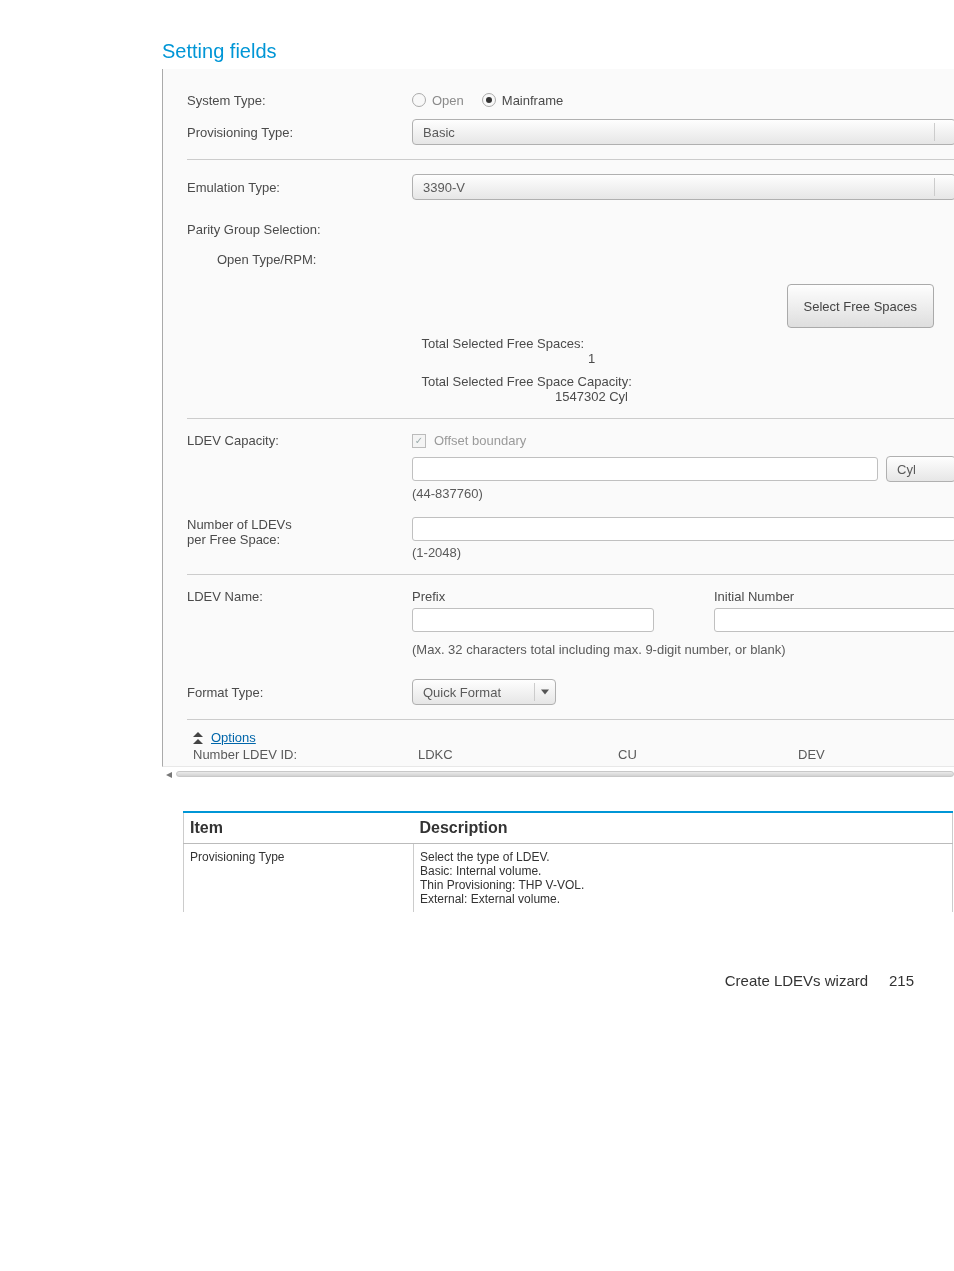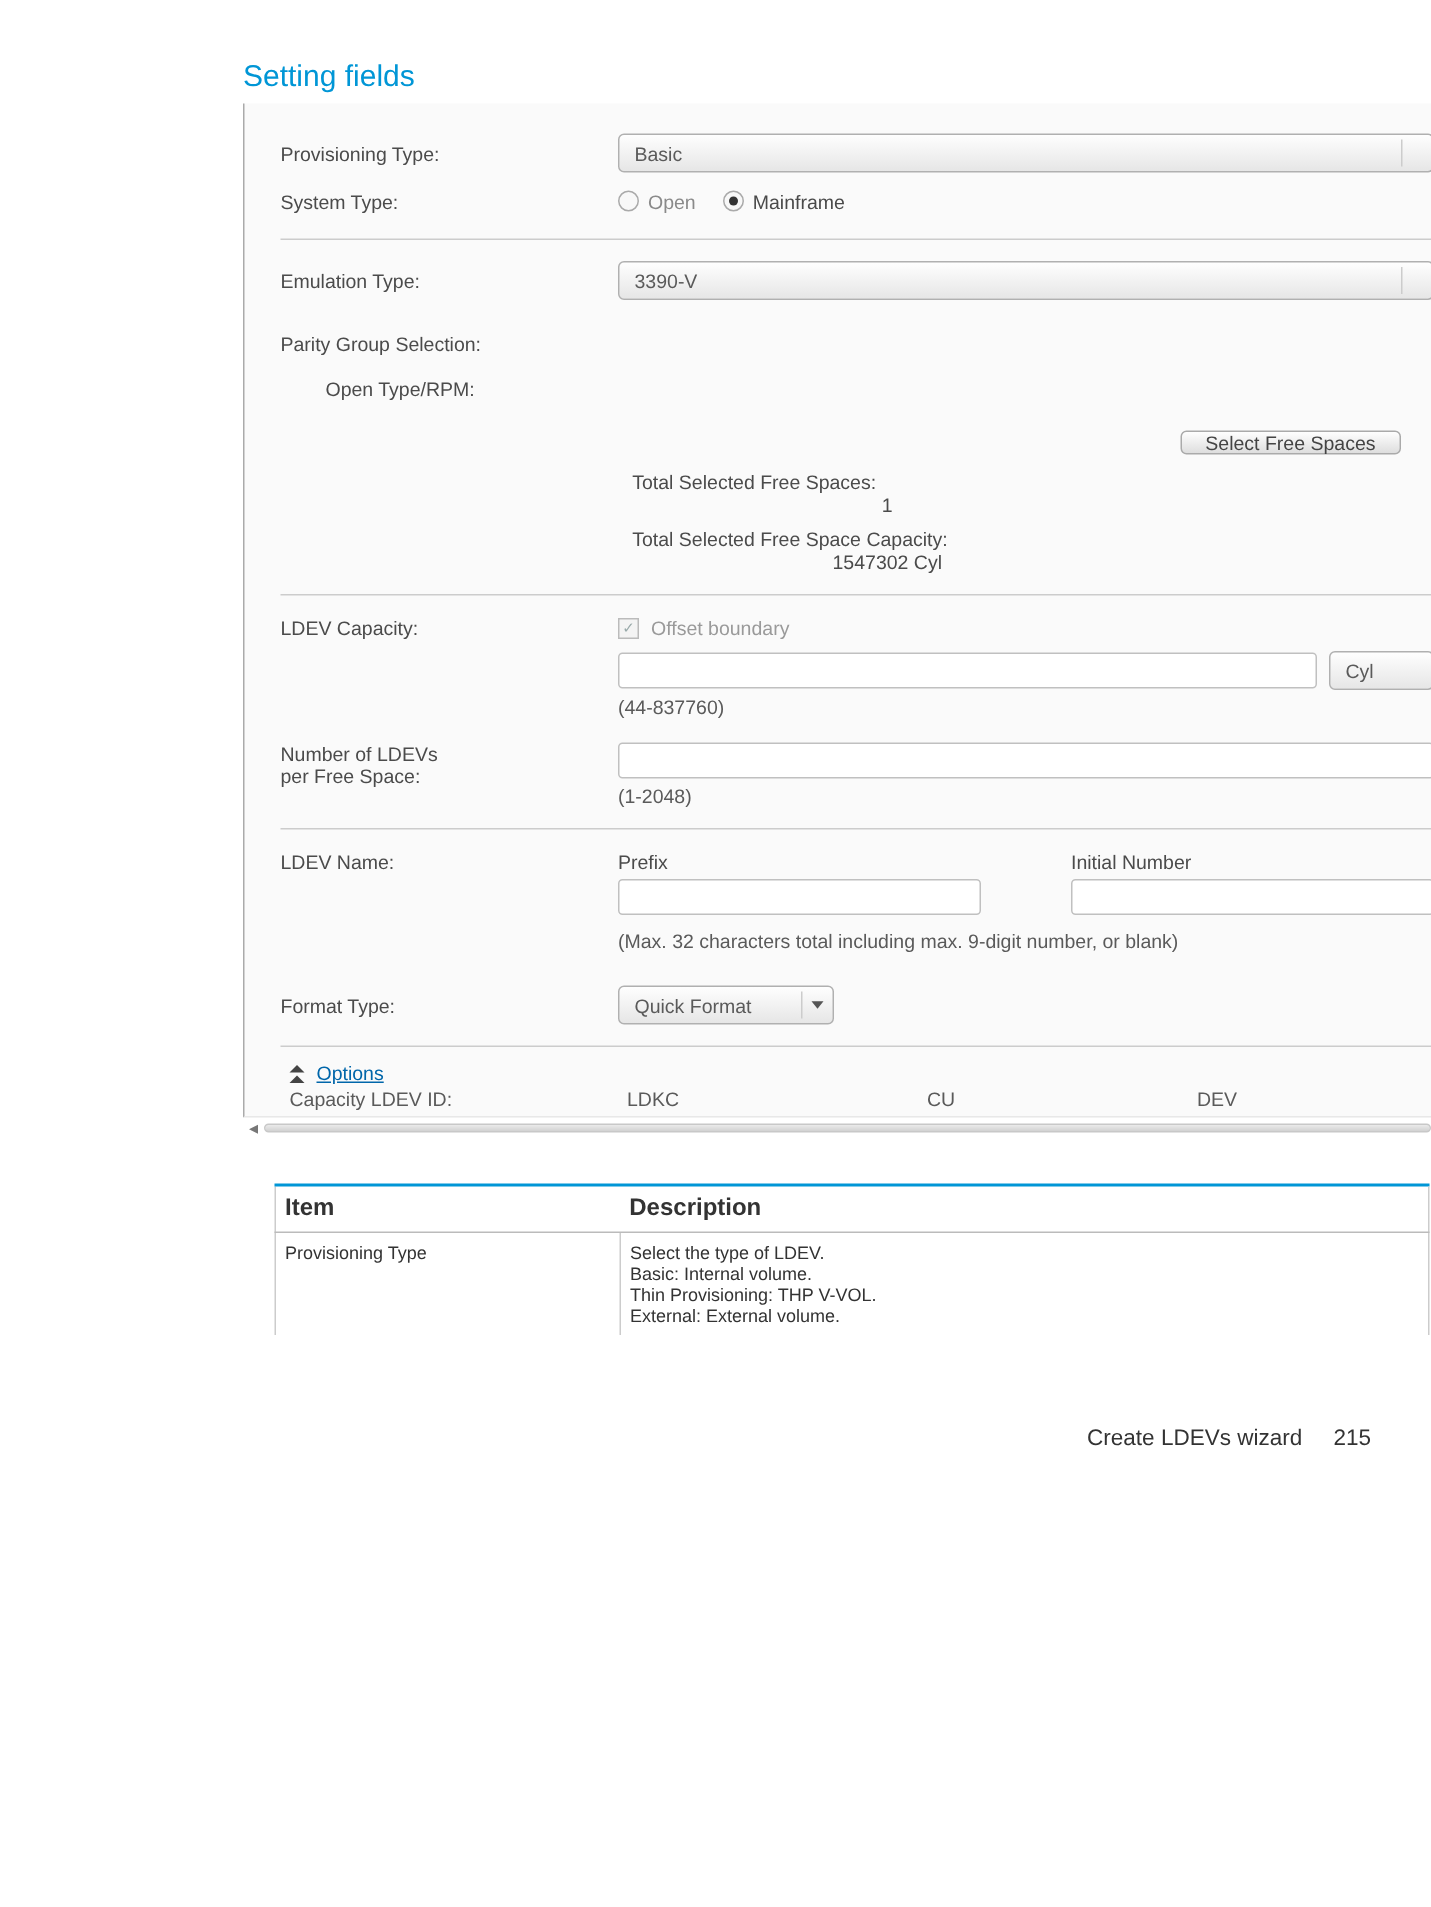--- a/index.html
+++ b/index.html
@@ -120,21 +120,21 @@
   }
   .hr {
     height: 1px;
     background: #ccc;
     margin: 10px 0;
   }
   .btn {
     background: linear-gradient(#fefefe, #dedede);
     border: 1px solid #aaa;
     border-radius: 4px;
-    height: 16px;
+    height: 44px;
     padding: 0 16px;
     display: inline-flex;
     align-items: center;
     color: #444;
   }
   .btn-row {
     justify-content: flex-end;
     padding-right: 20px;
   }
   .checkbox {
@@ -260,42 +260,42 @@
   }
 </style>
 </head>
 <body>
 
 <div class="page">
   <h2 class="heading">Setting fields</h2>
 
   <div class="form-wrap">
     <div class="form-inner">
-
-      <div class="row">
-        <div class="label">Provisioning Type:</div>
-        <div class="select-box flex-grow" style="margin-right:-2px;">
-          <span class="select-text">Basic</span>
-          <span class="sep-line"></span>
-        </div>
-      </div>
 
       <div class="row">
         <div class="label">System Type:</div>
         <div class="radio-group">
           <div class="radio-item">
             <span class="radio-circle"></span>
             <span>Open</span>
           </div>
           <div class="radio-item selected">
             <span class="radio-circle">
                 <span class="radio-dot"></span>
               </span>
             <span>Mainframe</span>
           </div>
+        </div>
+      </div>
+
+      <div class="row">
+        <div class="label">Provisioning Type:</div>
+        <div class="select-box flex-grow" style="margin-right:-2px;">
+          <span class="select-text">Basic</span>
+          <span class="sep-line"></span>
         </div>
       </div>
 
       <div class="hr"></div>
 
       <div class="row">
         <div class="label">Emulation Type:</div>
         <div class="select-box flex-grow" style="margin-right:-2px;">
           <span class="select-text">3390-V</span>
           <span class="sep-line"></span>
@@ -387,21 +387,21 @@
 
       <div class="options">
         <div class="chev-stack">
           <div class="chev-up"></div>
           <div class="chev-up"></div>
         </div>
         <span class="link">Options</span>
       </div>
 
       <div class="cutoff-row">
-        <div style="width:225px;">Capacity LDEV ID:</div>
+        <div style="width:225px;">Number LDEV ID:</div>
         <div style="width:200px;">LDKC</div>
         <div style="width:180px;">CU</div>
         <div>DEV</div>
       </div>
 
     </div>
   </div>
 
   <div class="scroll-area">
     <span class="scroll-chev">◂</span>

